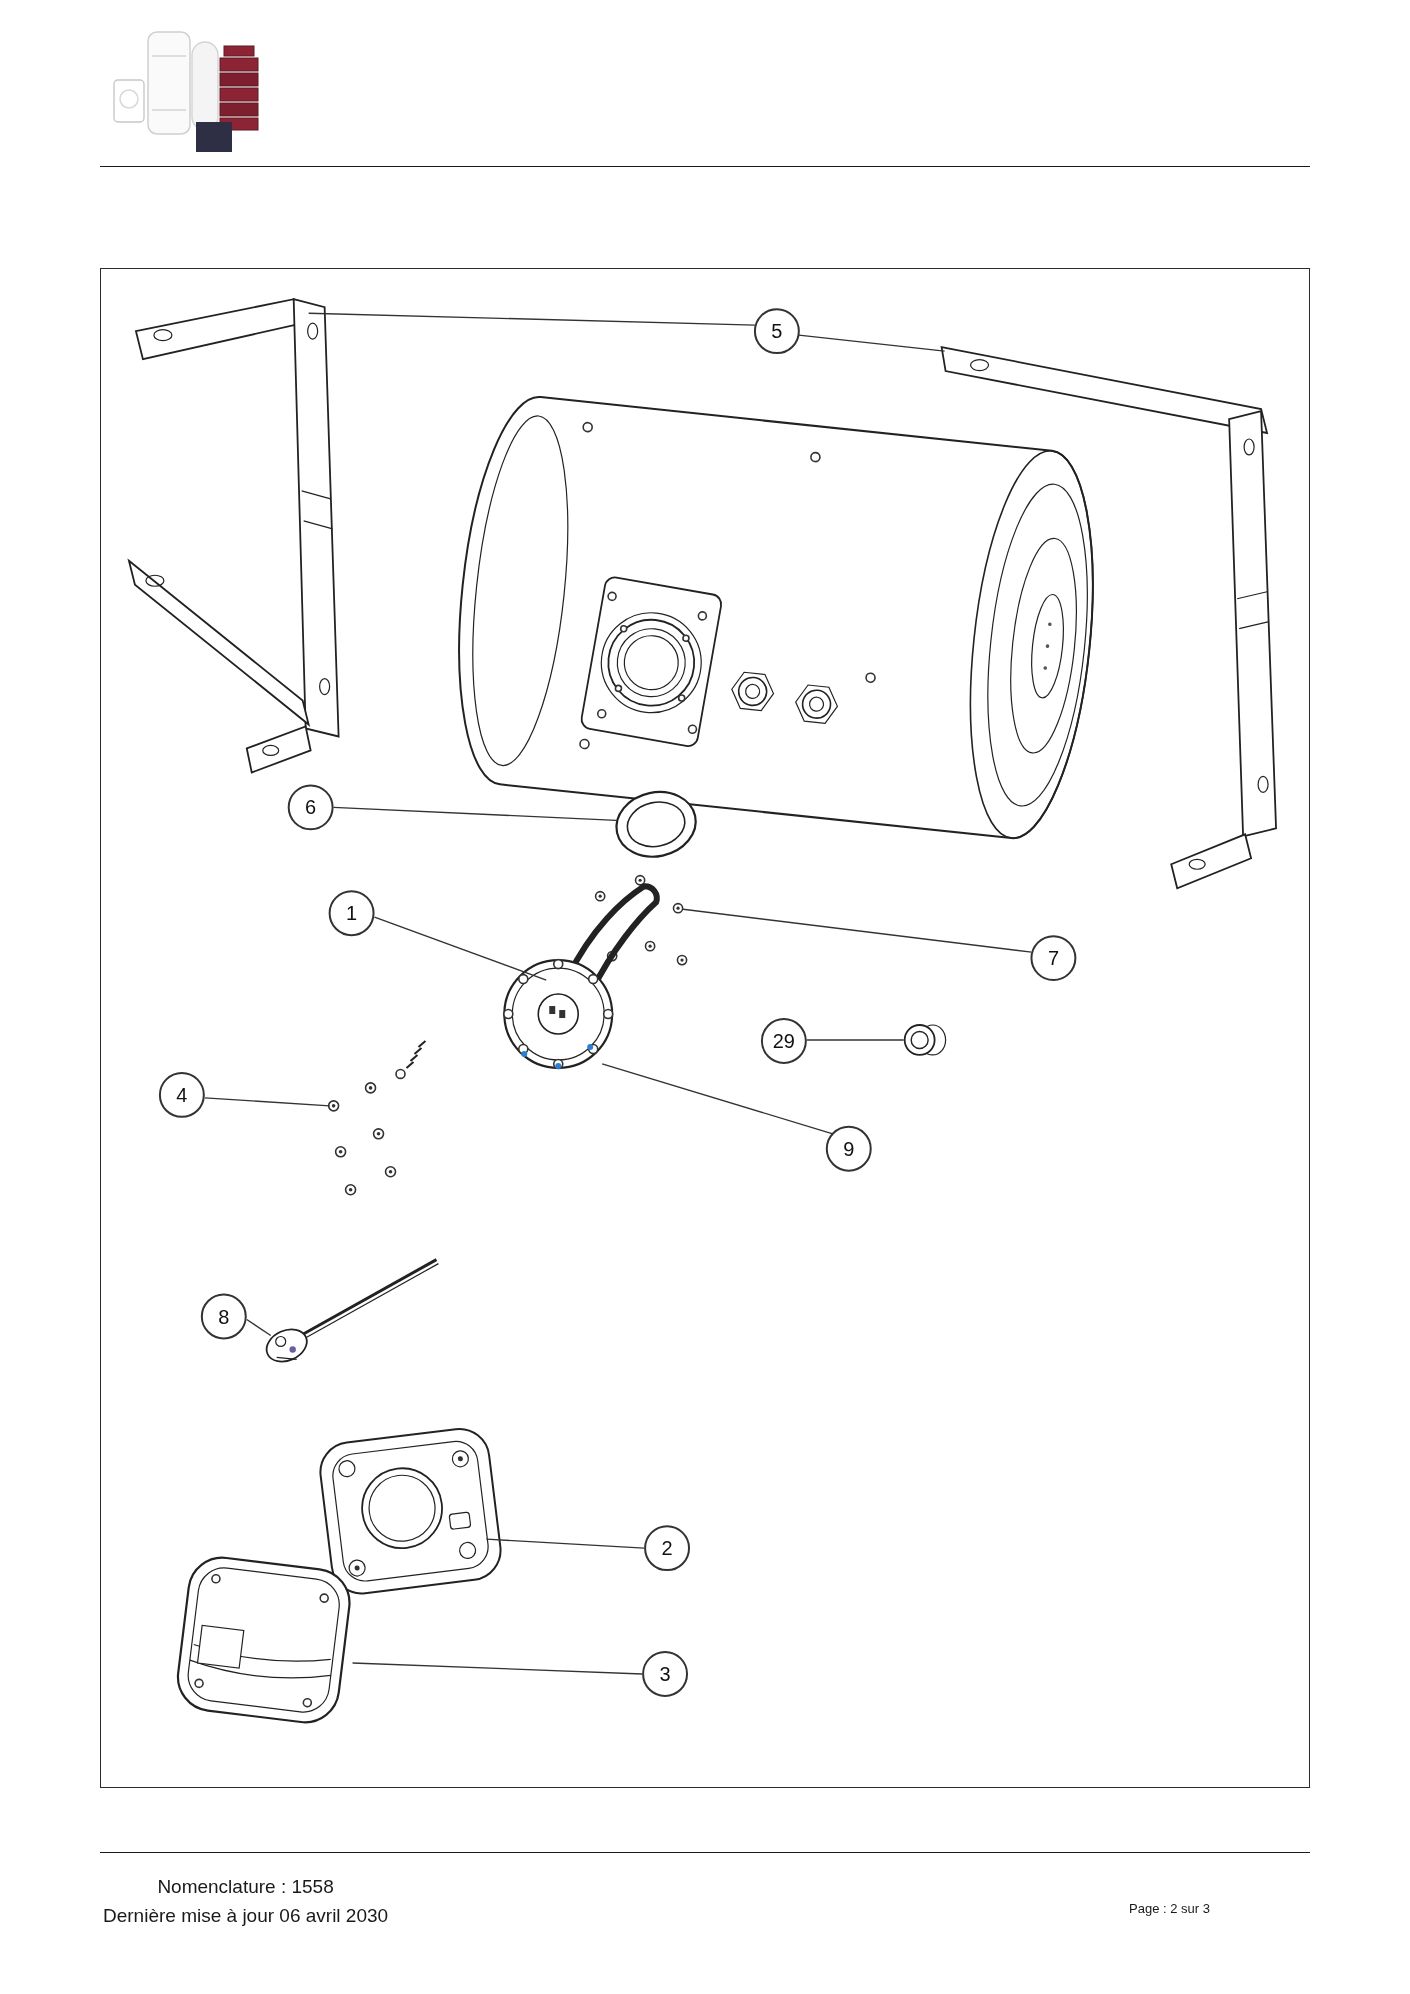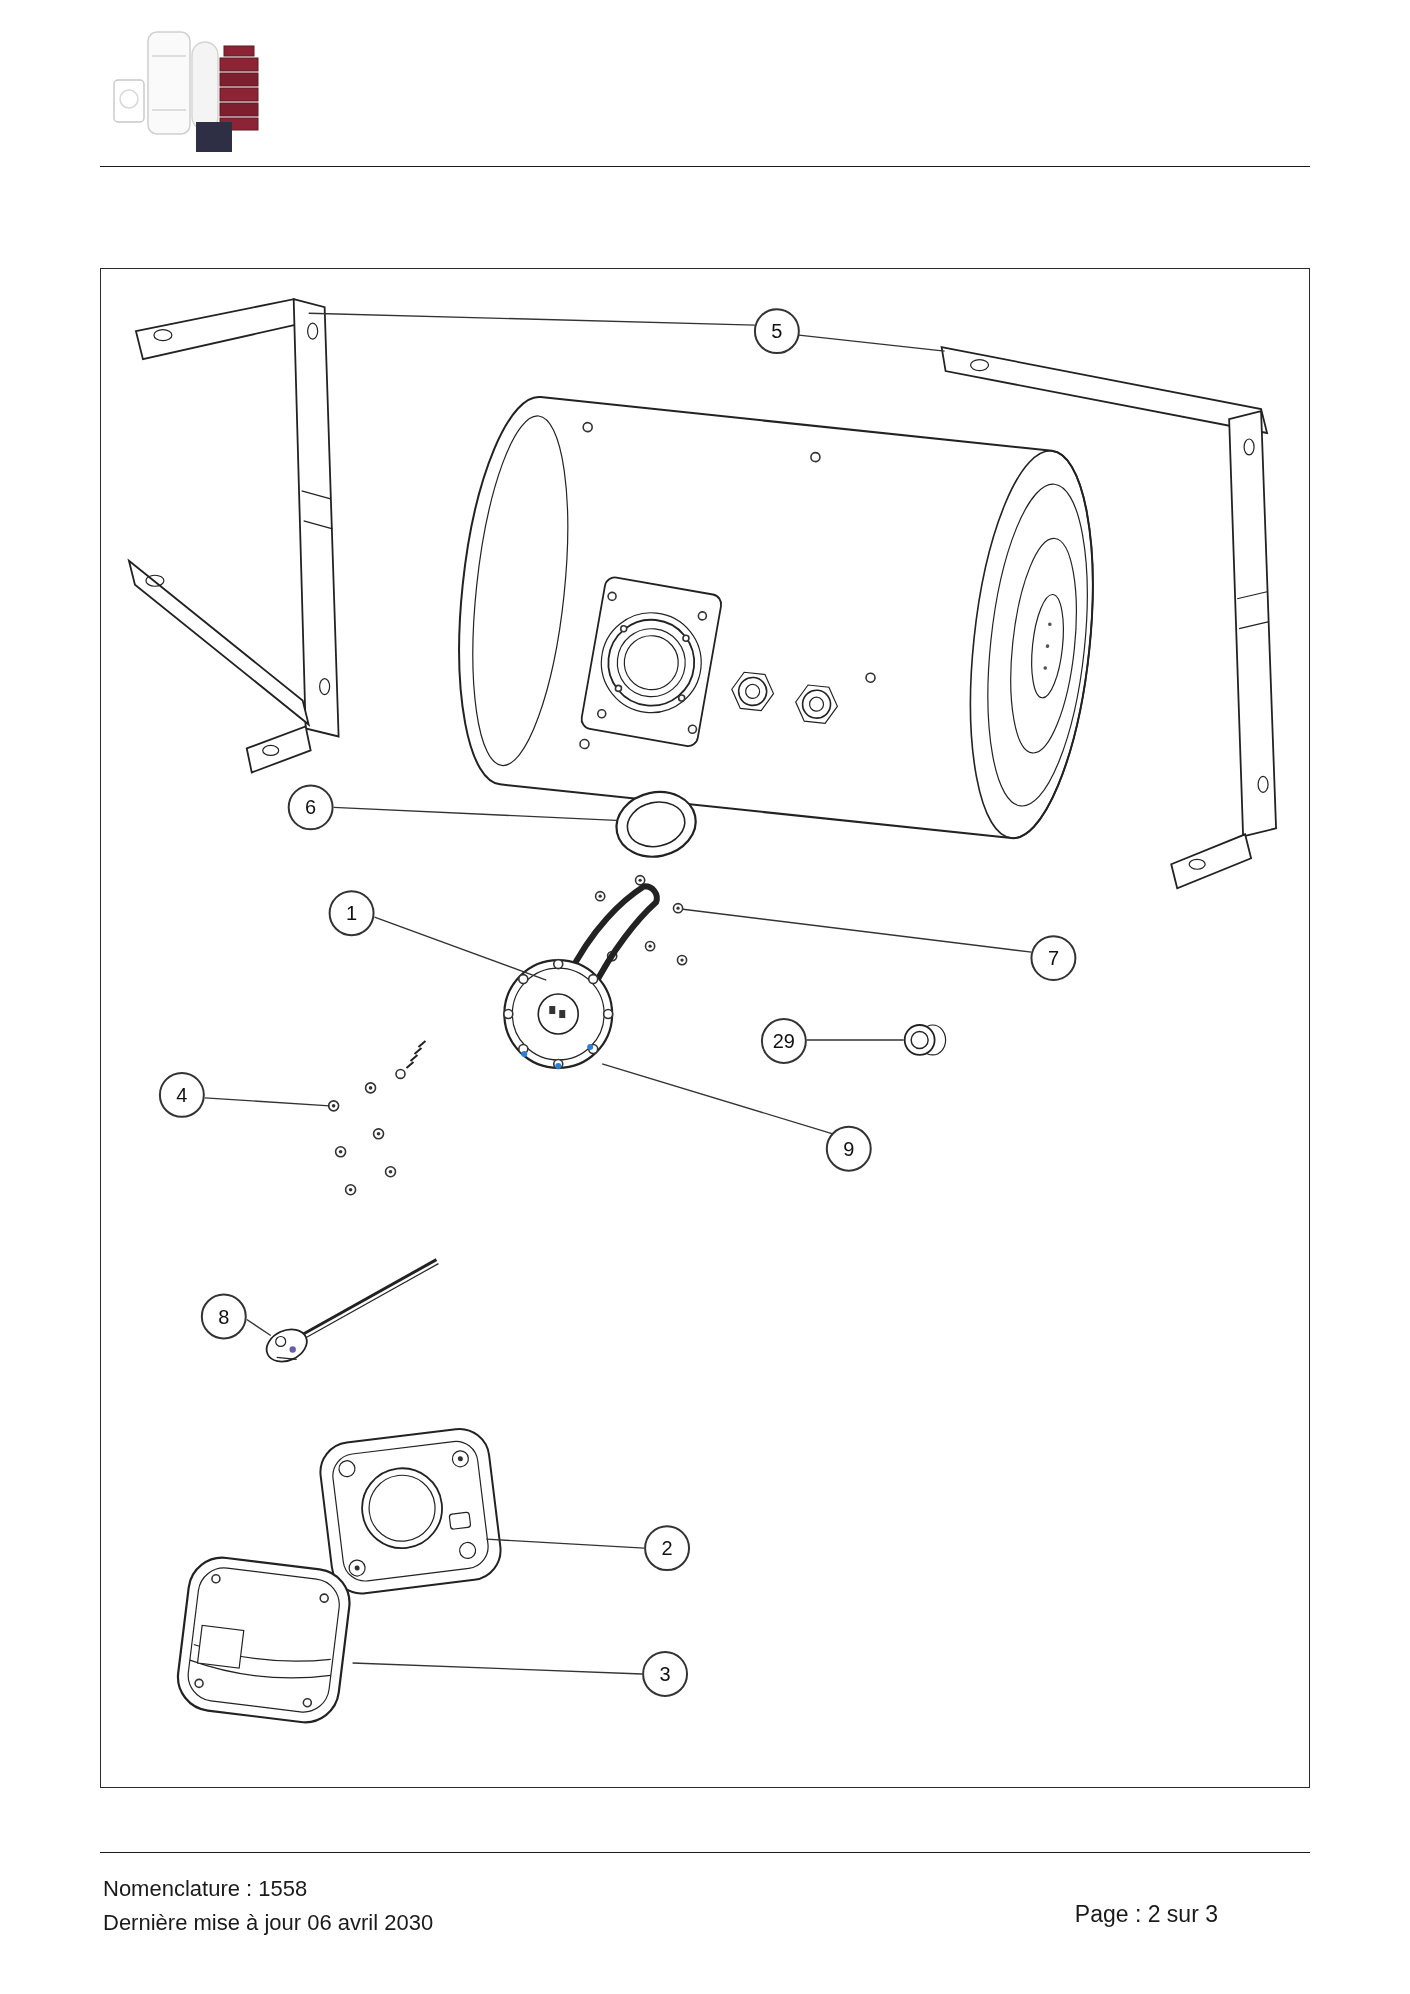--- a/index.html
+++ b/index.html
@@ -8,22 +8,22 @@
     font-family:"Liberation Sans", sans-serif;color:#1a1a1a;
   }
   .header{position:absolute;left:112px;top:26px;}
   .header-rule{position:absolute;left:100px;top:166px;width:1210px;border-top:1.5px solid #1a1a1a;}
   .diagram-box{
     position:absolute;left:100px;top:268px;width:1210px;height:1520px;
     border:1.5px solid #2a2a2a;box-sizing:border-box;background:#fff;
   }
   .diagram-box svg{display:block;width:100%;height:100%;}
   .footer-rule{position:absolute;left:100px;top:1852px;width:1210px;border-top:1.5px solid #1a1a1a;}
-  .footer-left{position:absolute;left:103px;top:1872px;font-size:22px;line-height:1.55;}
-  .footer-right{position:absolute;right:192px;top:1901px;font-size:23px;}
+  .footer-left{position:absolute;left:103px;top:1872px;font-size:19px;line-height:1.55;text-align:center;}
+  .footer-right{position:absolute;right:200px;top:1901px;font-size:13px;}
   
   .ln{stroke:#222;fill:none;}
   .part{stroke:#222;fill:#ffffff;}
   .thin{stroke-width:1.2;}
   .med{stroke-width:1.8;}
   .leader{stroke:#333;stroke-width:1.4;}
   .callout circle{fill:#fff;stroke:#333;stroke-width:2;}
   .callout text{font:20px "Liberation Sans", sans-serif;fill:#111;text-anchor:middle;}
   .screwdot{fill:#fff;stroke:#333;stroke-width:1.6;}
   .screwcore{fill:#333;stroke:none;}

